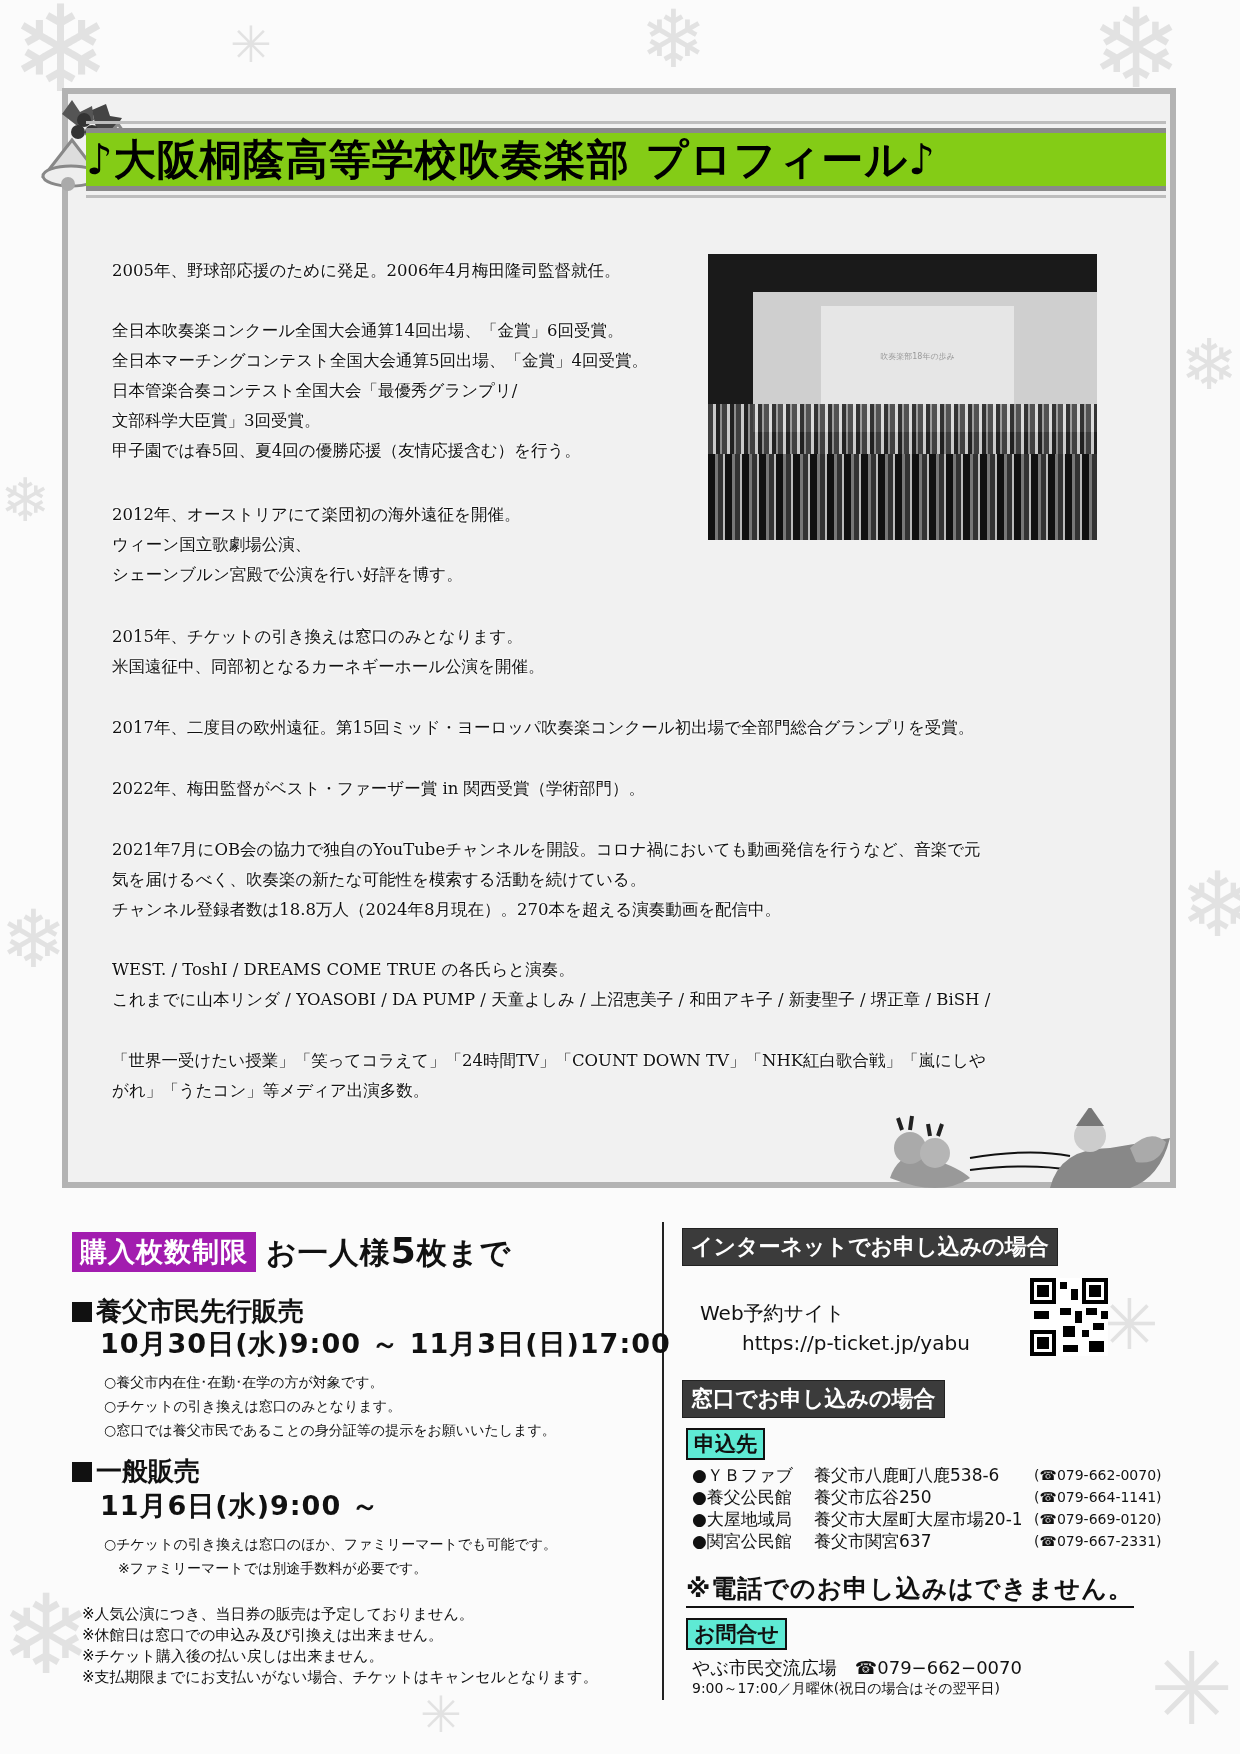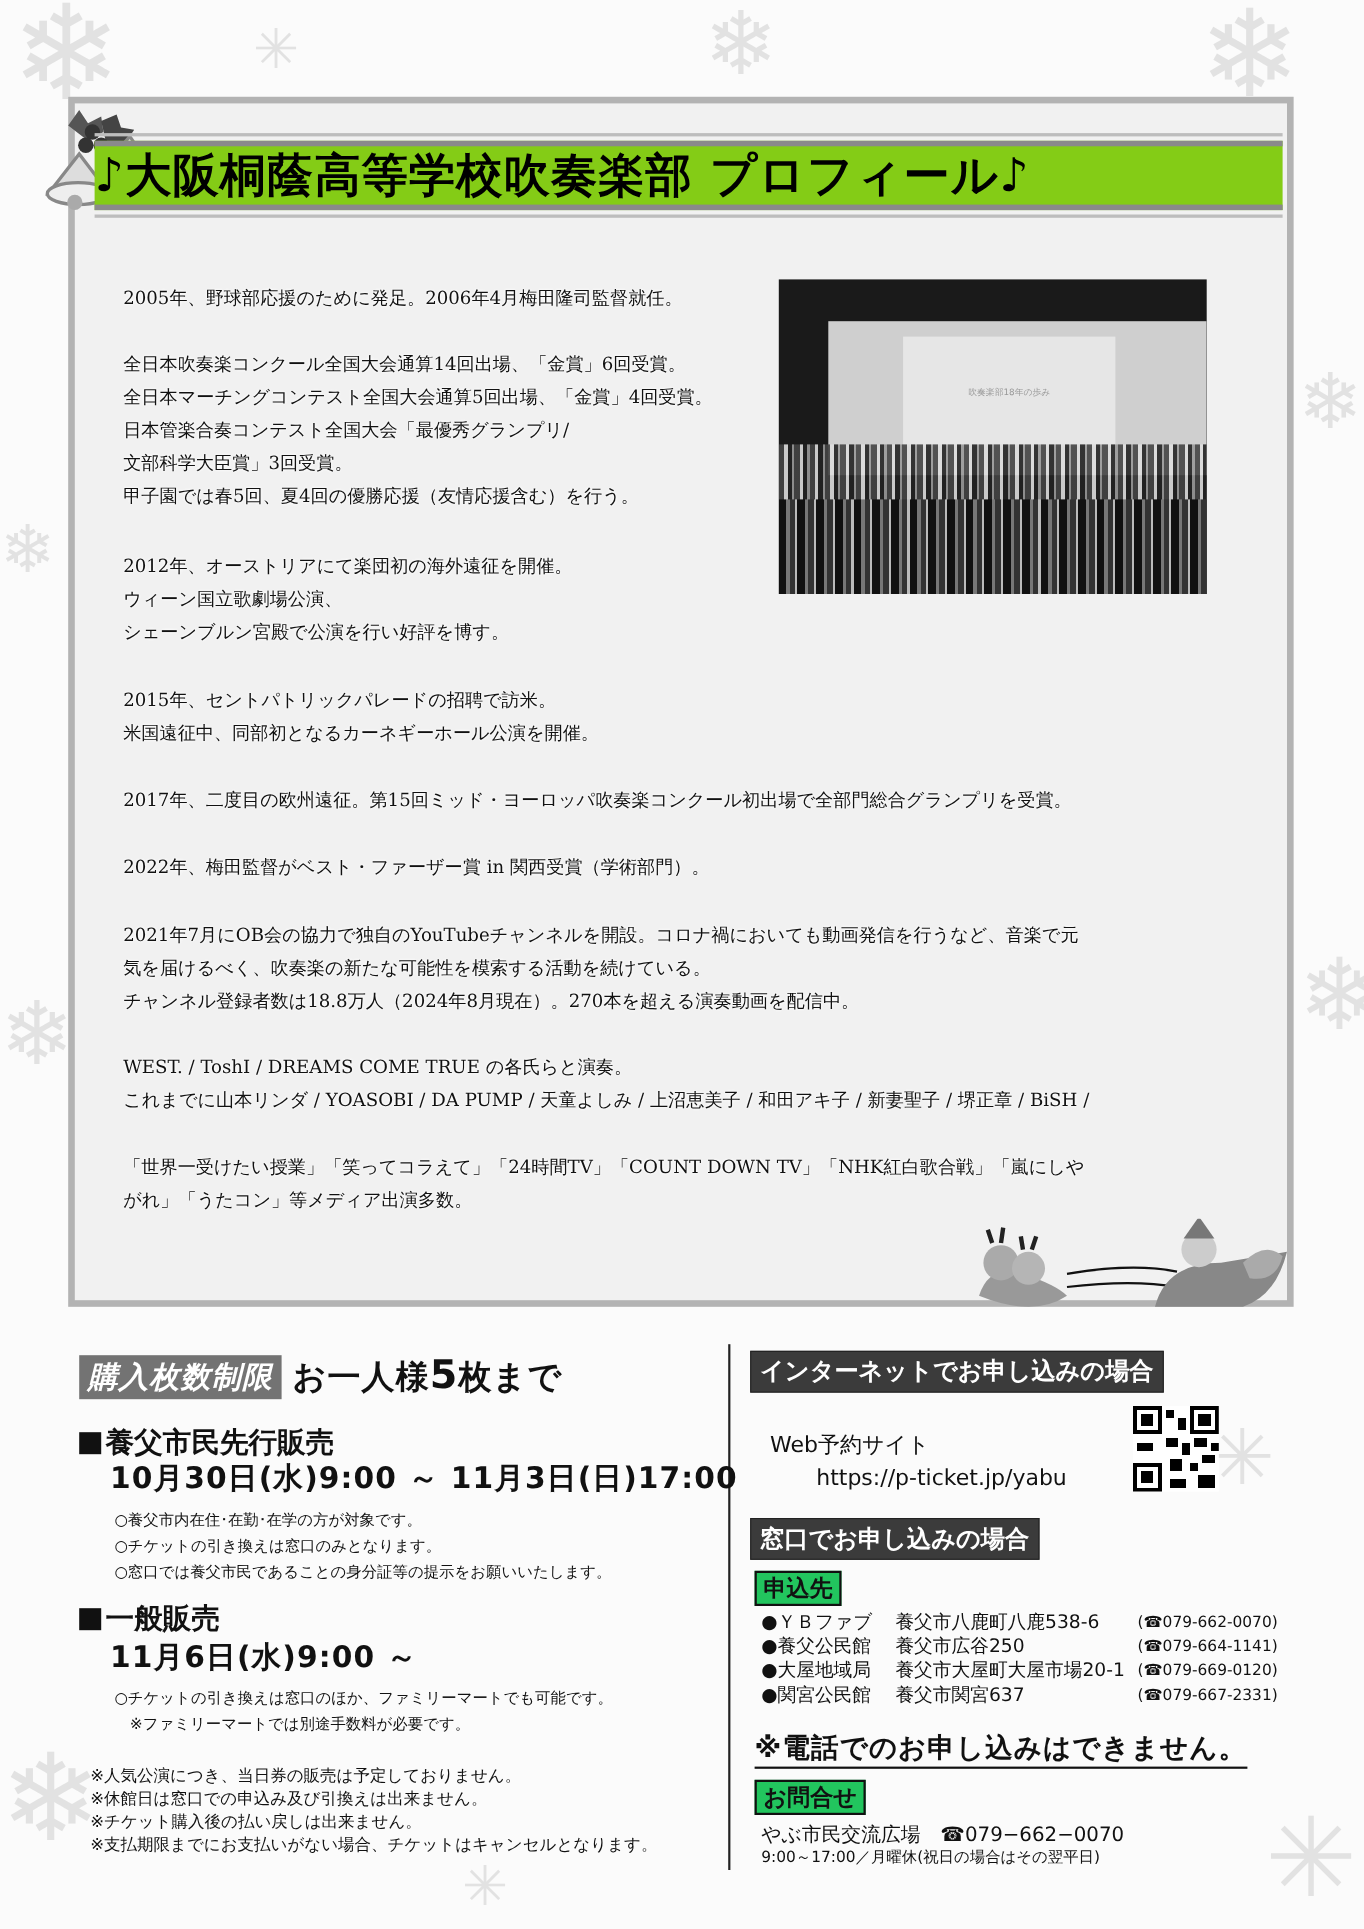--- a/index.html
+++ b/index.html
@@ -24,36 +24,36 @@
   .screen{position:absolute;left:113px;top:52px;width:193px;height:100px;background:#e6e6e6;
     display:flex;align-items:center;justify-content:center;font-size:8px;color:#999;}
   .band{position:absolute;left:0;top:150px;width:389px;height:136px;
     background:repeating-linear-gradient(90deg,#444 0 5px,#ddd 5px 8px,#222 8px 12px,#999 12px 14px);opacity:.9;}
   .band2{position:absolute;left:0;top:200px;width:389px;height:86px;
     background:repeating-linear-gradient(90deg,#111 0 7px,#777 7px 10px,#333 10px 15px,#bbb 15px 17px);}
   .sleigh{position:absolute;left:880px;top:1108px;width:300px;height:100px;}
   
   .divider{position:absolute;left:662px;top:1222px;width:2px;height:478px;background:#222;}
   .limit{position:absolute;left:72px;top:1230px;display:flex;align-items:center;}
-  .limit-label{background:#737373;color:#fff;font-weight:bold;font-size:27px;padding:2px 8px;letter-spacing:1px;font-style:italic;}
+  .limit-label{background:#a21caf;color:#fff;font-weight:bold;font-size:27px;padding:2px 8px;letter-spacing:1px;}
   .limit-value{font-weight:bold;font-size:30px;margin-left:10px;letter-spacing:1px;}
   .limit-value b{font-size:36px;}
   .sec-head{position:absolute;left:72px;font-weight:bold;font-size:26px;display:flex;align-items:center;}
   .sq{display:inline-block;width:20px;height:20px;background:#111;margin-right:4px;}
   .sec-date{position:absolute;left:100px;font-weight:bold;font-size:27px;letter-spacing:1px;}
   .note{position:absolute;left:100px;font-size:14px;line-height:20px;}
   .note p{margin:4px;}
   .warn{position:absolute;left:82px;top:1604px;font-size:15px;line-height:21px;}
   .warn p{margin:0;}
   .dark-head{position:absolute;background:#3b3b3b;color:#fff;font-weight:bold;font-size:22px;padding:3px 8px;
     border:1px solid #222;}
   .web{position:absolute;left:700px;top:1298px;font-size:20px;line-height:30px;}
   .web .url{padding-left:42px;}
   .qr{position:absolute;left:1030px;top:1278px;width:78px;height:78px;background:#fff;}
-  .boxed{position:absolute;border:2px solid #111;font-weight:bold;font-size:21px;padding:0 6px;line-height:28px;background:#22c55e;}
+  .boxed{position:absolute;border:2px solid #111;font-weight:bold;font-size:21px;padding:0 6px;line-height:28px;background:#5eead4;}
   .venues{position:absolute;left:692px;top:1464px;font-size:17px;line-height:22px;}
   .venue{display:flex;white-space:nowrap;}
   .venue .n{width:122px;}
   .venue .a{width:220px;}
   .venue .t{font-size:14px;}
   .nophone{position:absolute;left:686px;top:1572px;font-weight:bold;font-size:25px;border-bottom:2px solid #111;padding-bottom:1px;letter-spacing:1px;}
   .contact{position:absolute;left:692px;top:1656px;}
   .contact .l1{font-size:18px;}
   .contact .l2{font-size:14px;}
 </style>
@@ -102,21 +102,21 @@
   <p>日本管楽合奏コンテスト全国大会「最優秀グランプリ/</p>
   <p>文部科学大臣賞」3回受賞。</p>
   <p>甲子園では春5回、夏4回の優勝応援（友情応援含む）を行う。</p>
 </div>
 <div class="body-text" style="top:500px;">
   <p>2012年、オーストリアにて楽団初の海外遠征を開催。</p>
   <p>ウィーン国立歌劇場公演、</p>
   <p>シェーンブルン宮殿で公演を行い好評を博す。</p>
 </div>
 <div class="body-text" style="top:622px;">
-  <p>2015年、セントパトリックパレードの招聘で訪米。</p>
+  <p>2015年、チケットの引き換えは窓口のみとなります。</p>
   <p>米国遠征中、同部初となるカーネギーホール公演を開催。</p>
 </div>
 <div class="body-text" style="top:713px;">
   <p>2017年、二度目の欧州遠征。第15回ミッド・ヨーロッパ吹奏楽コンクール初出場で全部門総合グランプリを受賞。</p>
 </div>
 <div class="body-text" style="top:774px;">
   <p>2022年、梅田監督がベスト・ファーザー賞 in 関西受賞（学術部門）。</p>
 </div>
 <div class="body-text" style="top:835px;">
   <p>2021年7月にOB会の協力で独自のYouTubeチャンネルを開設。コロナ禍においても動画発信を行うなど、音楽で元</p>

